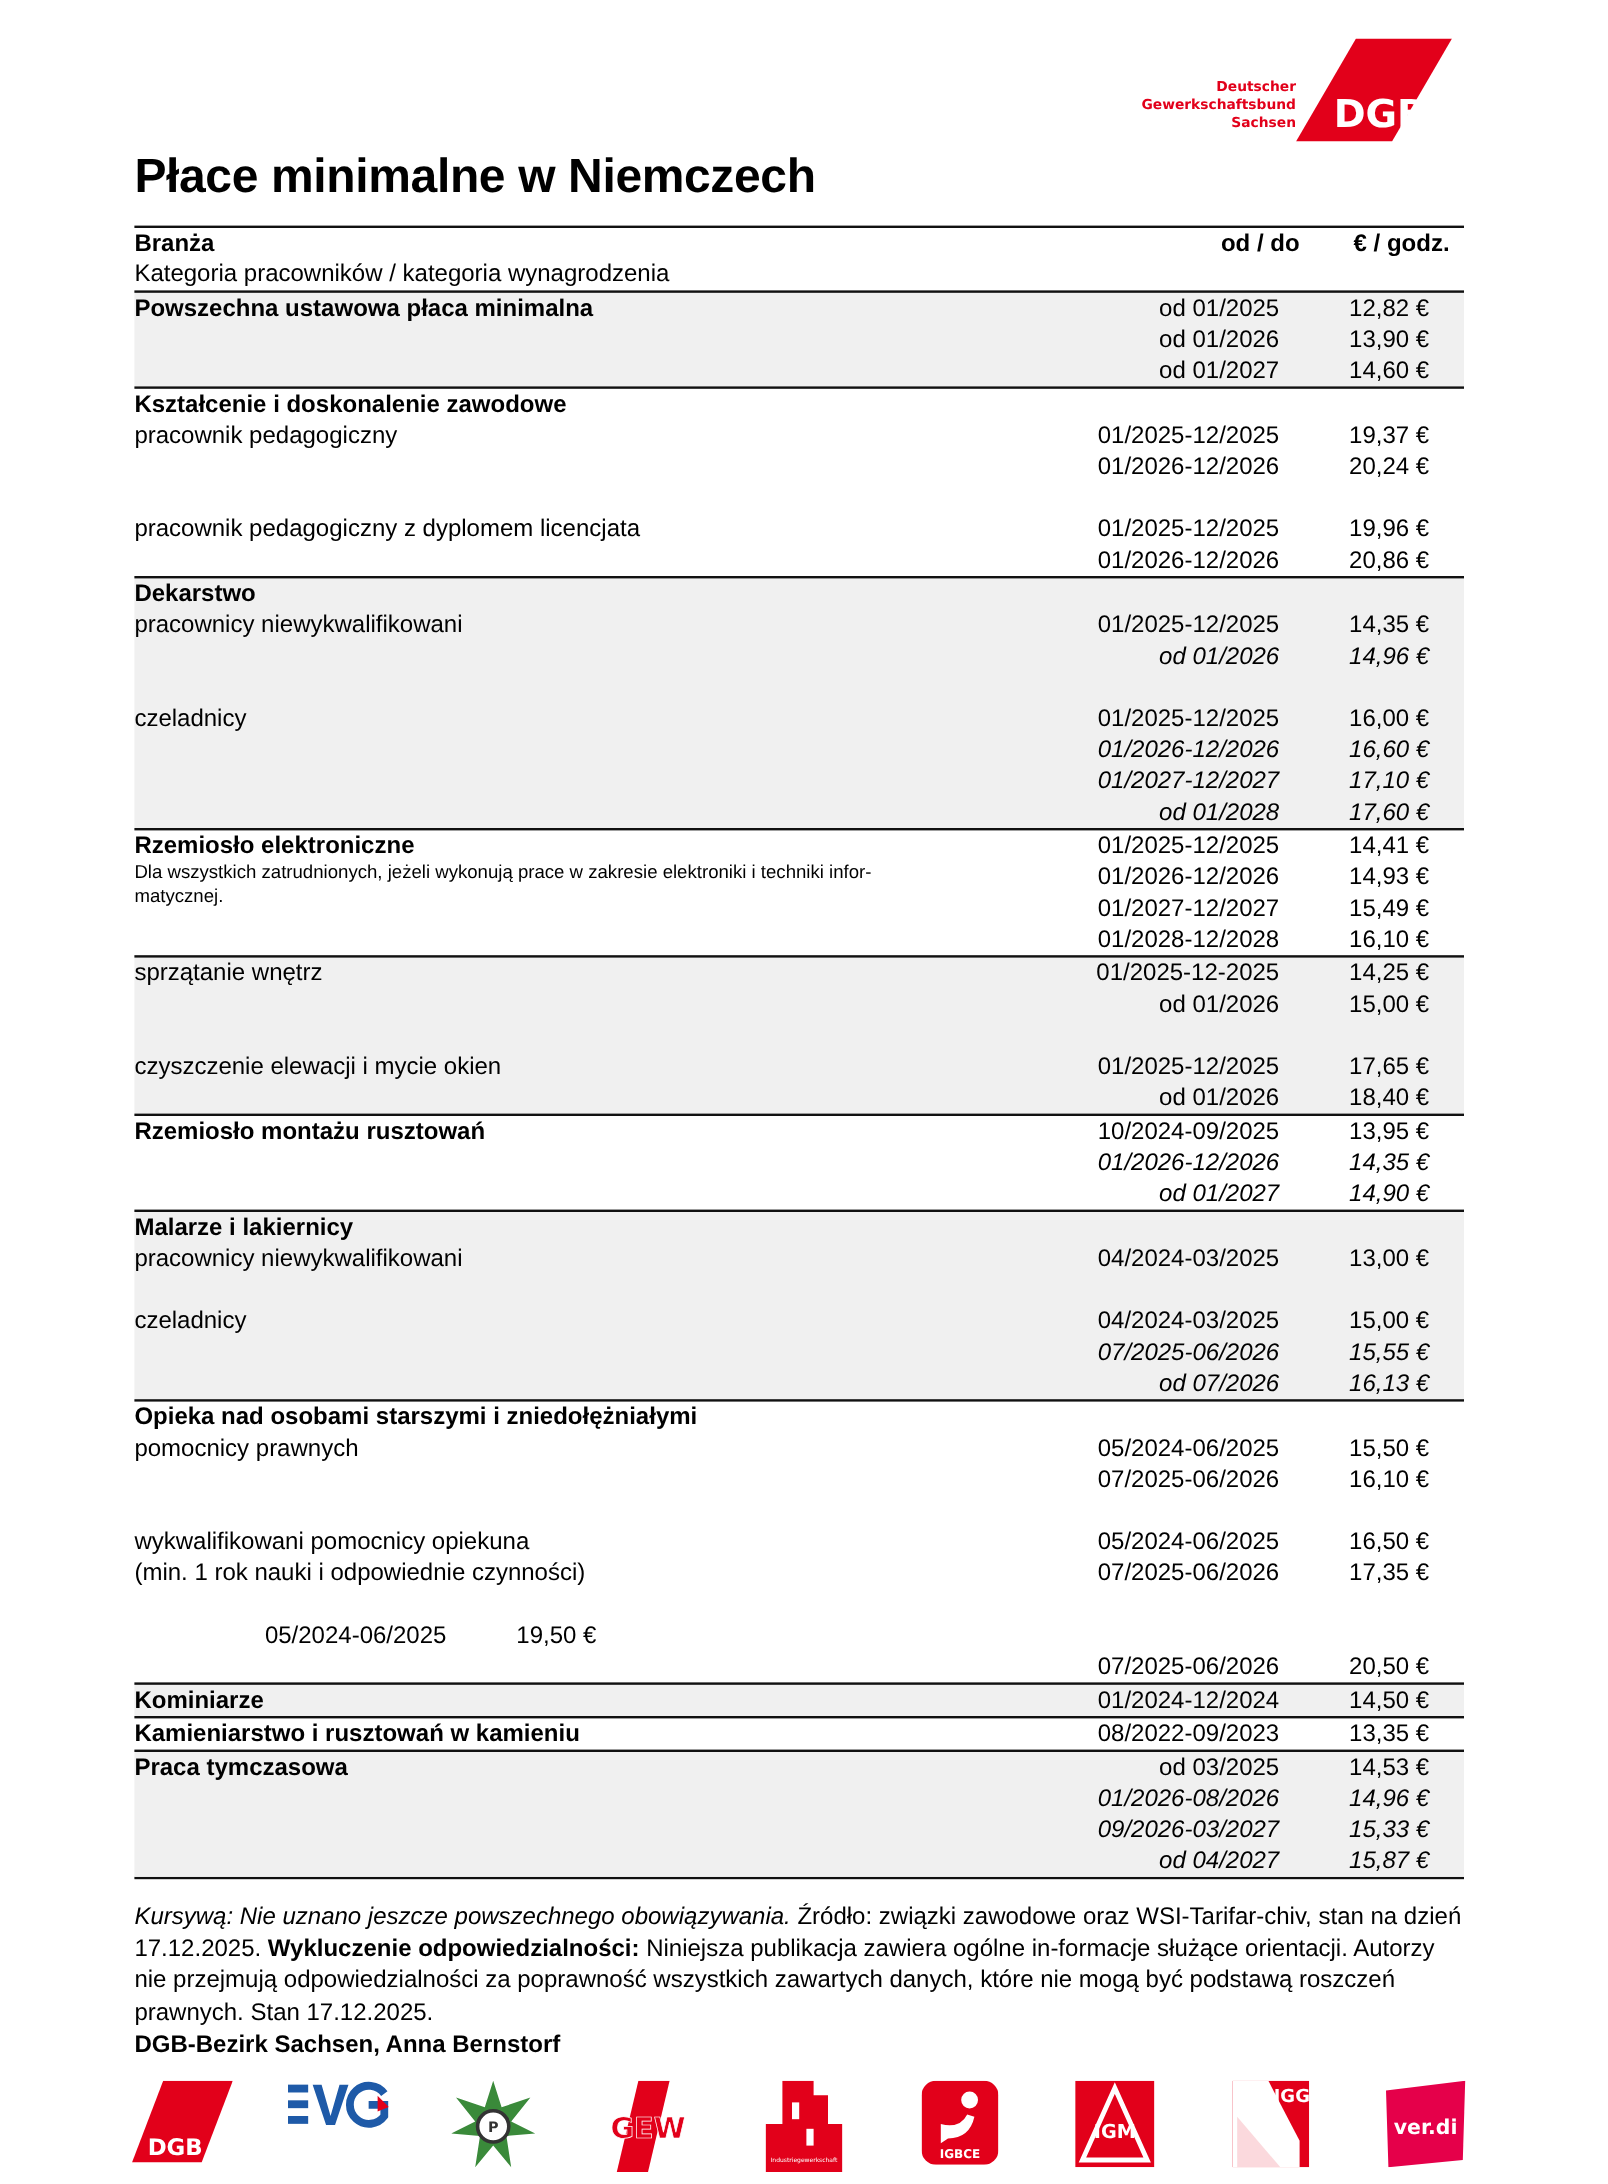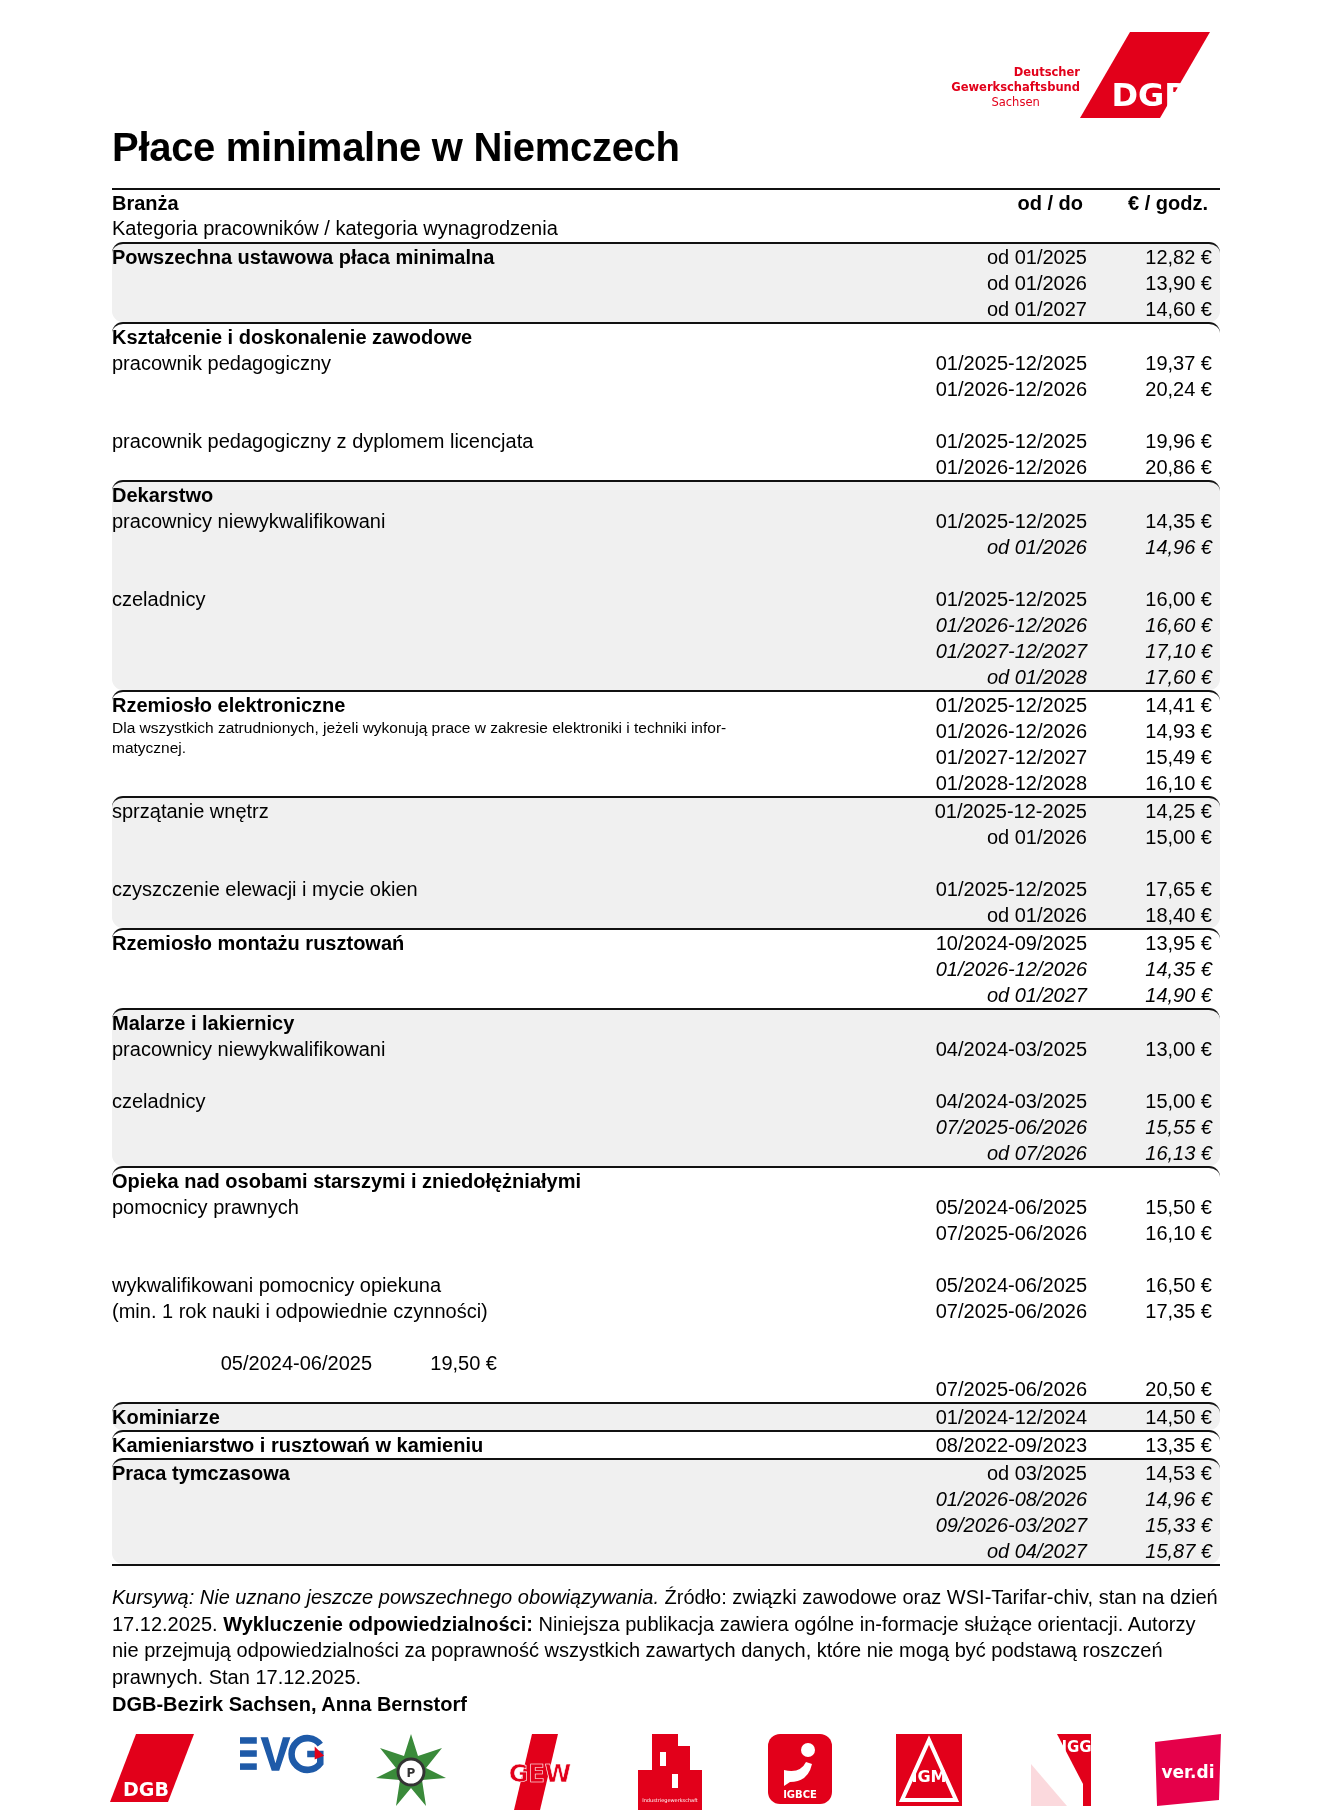--- a/index.html
+++ b/index.html
@@ -1,39 +1,39 @@
 <!DOCTYPE html>
 <html><head>
 <meta charset="utf-8">
 <style>
   html, body { margin: 0; padding: 0; background: #ffffff; }
   body { width: 1340px; height: 1820px; position: relative; font-family: "Liberation Sans", sans-serif; color: #000; overflow: hidden; }
 
   .logo-top { position: absolute; left: 944px; top: 32px; width: 266px; height: 86px; }
   .logo-top .txt { position: absolute; right: 130px; top: 33px; text-align: right; color: #e2001a; font-family: "DejaVu Sans", sans-serif; font-weight: bold; font-size: 11.5px; line-height: 15px; }
-  .logo-top .txt .sub { font-weight: normal; text-align: center; }
+  .logo-top .txt .sub { font-weight: bold; }
   .logo-top svg { position: absolute; right: 0; top: 0; }
 
   .title { position: absolute; left: 112px; top: 125px; font-size: 40px; font-weight: bold; letter-spacing: -0.3px; }
 
   .table { position: absolute; left: 112px; top: 188px; width: 1108px; }
   .hdr { border-top: 2px solid #111; position: relative; height: 52px; }
   .hdr .c1 { position: absolute; left: 0; top: 2px; font-size: 20px; font-weight: bold; }
   .hdr .c1b { position: absolute; left: 0; top: 27px; font-size: 20px; }
   .hdr .c2 { position: absolute; right: 137px; top: 2px; font-size: 20px; font-weight: bold; }
   .hdr .c3 { position: absolute; right: 12px; top: 2px; font-size: 20px; font-weight: bold; }
 
-  .sec { border-top: 2px solid #111; position: relative; border-radius: 11px; }
+  .sec { border-top: 2px solid #111; position: relative; }
   .sec.shade { background: #f0f0f0; }
   .row { display: flex; height: 26px; line-height: 26px; font-size: 20px; }
   .row .name { flex: 1; white-space: nowrap; }
   .row .name.bold { font-weight: bold; }
   .row .name.small { font-size: 15.5px; line-height: 20px; white-space: normal; padding-right: 40px; }
   .row .per { width: 260px; text-align: right; }
-  .row .val { width: 125px; text-align: right; padding-right: 8px; }
+  .row .val { width: 125px; text-align: right; padding-right: 29px; }
   .row.it .per, .row.it .val { font-style: italic; }
   .gap { height: 26px; }
   .table-end { border-top: 2px solid #111; }
 
   .note { position: absolute; left: 112px; top: 1584px; width: 1110px; font-size: 20px; line-height: 26.5px; }
   .note i { font-style: italic; }
   .author { position: absolute; left: 112px; top: 1693px; font-size: 20px; font-weight: bold; }
 
   .logos { position: absolute; left: 110px; top: 1732px; width: 1120px; height: 80px; display: flex; justify-content: space-between; align-items: center; }
   .logos .lg { width: 84px; height: 76px; display: flex; align-items: flex-start; justify-content: center; }

